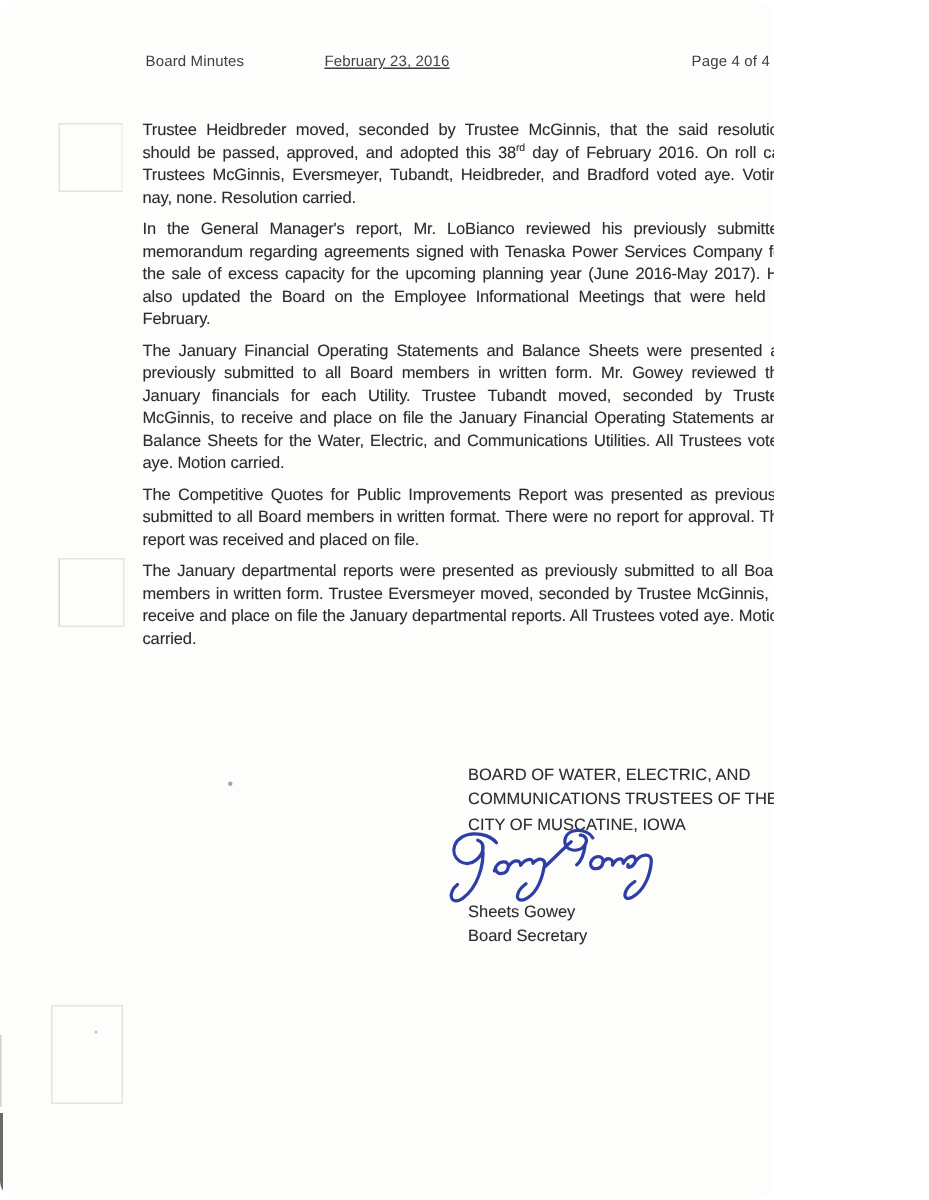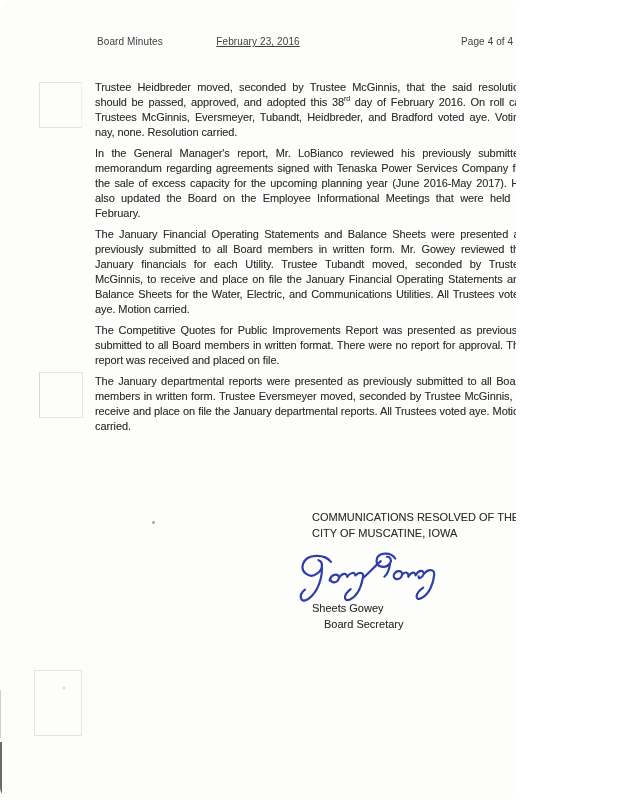--- a/index.html
+++ b/index.html
@@ -61,21 +61,21 @@
   .org-line { line-height: 16.3px; }
   .signature-svg {
     position: absolute;
     left: -18px;
     top: 40px;
     width: 156px;
     height: 56px;
     transform: rotate(-2deg);
   }
   .signer-name  { position: absolute; left: 0; top: 93px;  }
-  .signer-title { position: absolute; left: 12px; top: 109px; }
+  .signer-title { position: absolute; left: 0; top: 109px; }
 
   
   .artifact { position: absolute; pointer-events: none; }
   .art-box1 { left: 39px; top: 82px;  width: 43px; height: 46px; border: 1px solid rgba(214,206,188,0.55); border-right-color: rgba(214,206,188,0.25); }
   .art-box2 { left: 39px; top: 372px; width: 44px; height: 46px; border: 1px solid rgba(214,206,188,0.5); border-left-color: rgba(200,195,180,0.65); }
   .art-box3 { left: 34px; top: 670px; width: 48px; height: 66px; border: 1px solid rgba(216,208,190,0.55); }
   .art-dot  { left: 152px; top: 521px; width: 3px; height: 3px; background: rgba(120,120,120,0.65); border-radius: 50%; }
   .art-dot2 { left: 63px; top: 687px; width: 2px; height: 2px; background: rgba(140,140,140,0.5); border-radius: 50%; }
   .art-edge-dark  { left: 0; top: 742px; width: 2px; height: 58px; background: #6b6b66; }
   .art-edge-faint { left: 0; top: 690px; width: 1px; height: 48px; background: rgba(190,188,175,0.7); }
@@ -91,21 +91,22 @@
 
   <div class="doc-body">
     <p><span>Trustee Heidbreder moved, seconded by Trustee McGinnis, that the said resolution should be passed, approved, and adopted this 38</span><sup>rd</sup><span> day of February 2016. On roll call Trustees McGinnis, Eversmeyer, Tubandt, Heidbreder, and Bradford voted aye. Voting nay, none. Resolution carried.</span></p>
     <p>In the General Manager's report, Mr. LoBianco reviewed his previously submitted memorandum regarding agreements signed with Tenaska Power Services Company for the sale of excess capacity for the upcoming planning year (June 2016-May 2017). He also updated the Board on the Employee Informational Meetings that were held in February.</p>
     <p>The January Financial Operating Statements and Balance Sheets were presented as previously submitted to all Board members in written form. Mr. Gowey reviewed the January financials for each Utility. Trustee Tubandt moved, seconded by Trustee McGinnis, to receive and place on file the January Financial Operating Statements and Balance Sheets for the Water, Electric, and Communications Utilities. All Trustees voted aye. Motion carried.</p>
     <p>The Competitive Quotes for Public Improvements Report was presented as previously submitted to all Board members in written format. There were no report for approval. The report was received and placed on file.</p>
     <p>The January departmental reports were presented as previously submitted to all Board members in written form. Trustee Eversmeyer moved, seconded by Trustee McGinnis, to receive and place on file the January departmental reports. All Trustees voted aye. Motion carried.</p>
   </div>
 
   <div class="sig-block">
-    <div class="org-line">COMMUNICATIONS RESOLVED OF THE</div>
+    <div class="org-line">BOARD OF WATER, ELECTRIC, AND</div>
+    <div class="org-line">COMMUNICATIONS TRUSTEES OF THE</div>
     <div class="org-line">CITY OF MUSCATINE, IOWA</div>
 
     <svg class="signature-svg" viewBox="0 0 150 54" fill="none" aria-hidden="true">
       <g fill="none" stroke-width="2.1" stroke-linecap="round" stroke-linejoin="round" stroke="#2e3ea6">
         <path d="M36 11 C30 3 13 2 9 12 C6 20 15 27 22 22 C28 18 29 11 24 9 M27 13 C28 26 22 40 13 46 C5 51 3 42 10 37"></path>
         <path d="M34 29 C36 22 44 22 43 27 C42 32 35 32 35 28 M43 27 C46 22 51 22 51 26 M51 26 C54 22 59 21 59 25 M59 25 C63 21 68 22 66 28 C64 37 60 45 53 48 C46 50 47 43 54 38 M66 28 C73 22 79 16 84 12"></path>
         <path d="M98 10 C94 3 81 3 80 11 C79 18 89 20 93 14 C95 11 93 8 90 8 M93 14 C92 20 90 25 87 27"></path>
         <path d="M96 26 C98 21 105 21 104 26 C103 31 96 31 96 27 M104 26 C107 22 111 24 110 28 M110 28 C113 23 117 23 117 27 M117 27 C120 22 125 21 125 26 C123 30 119 31 120 28 M125 26 C129 21 136 21 135 27 C134 35 130 45 122 49 C115 52 116 44 124 39"></path>
       </g>
     </svg>

